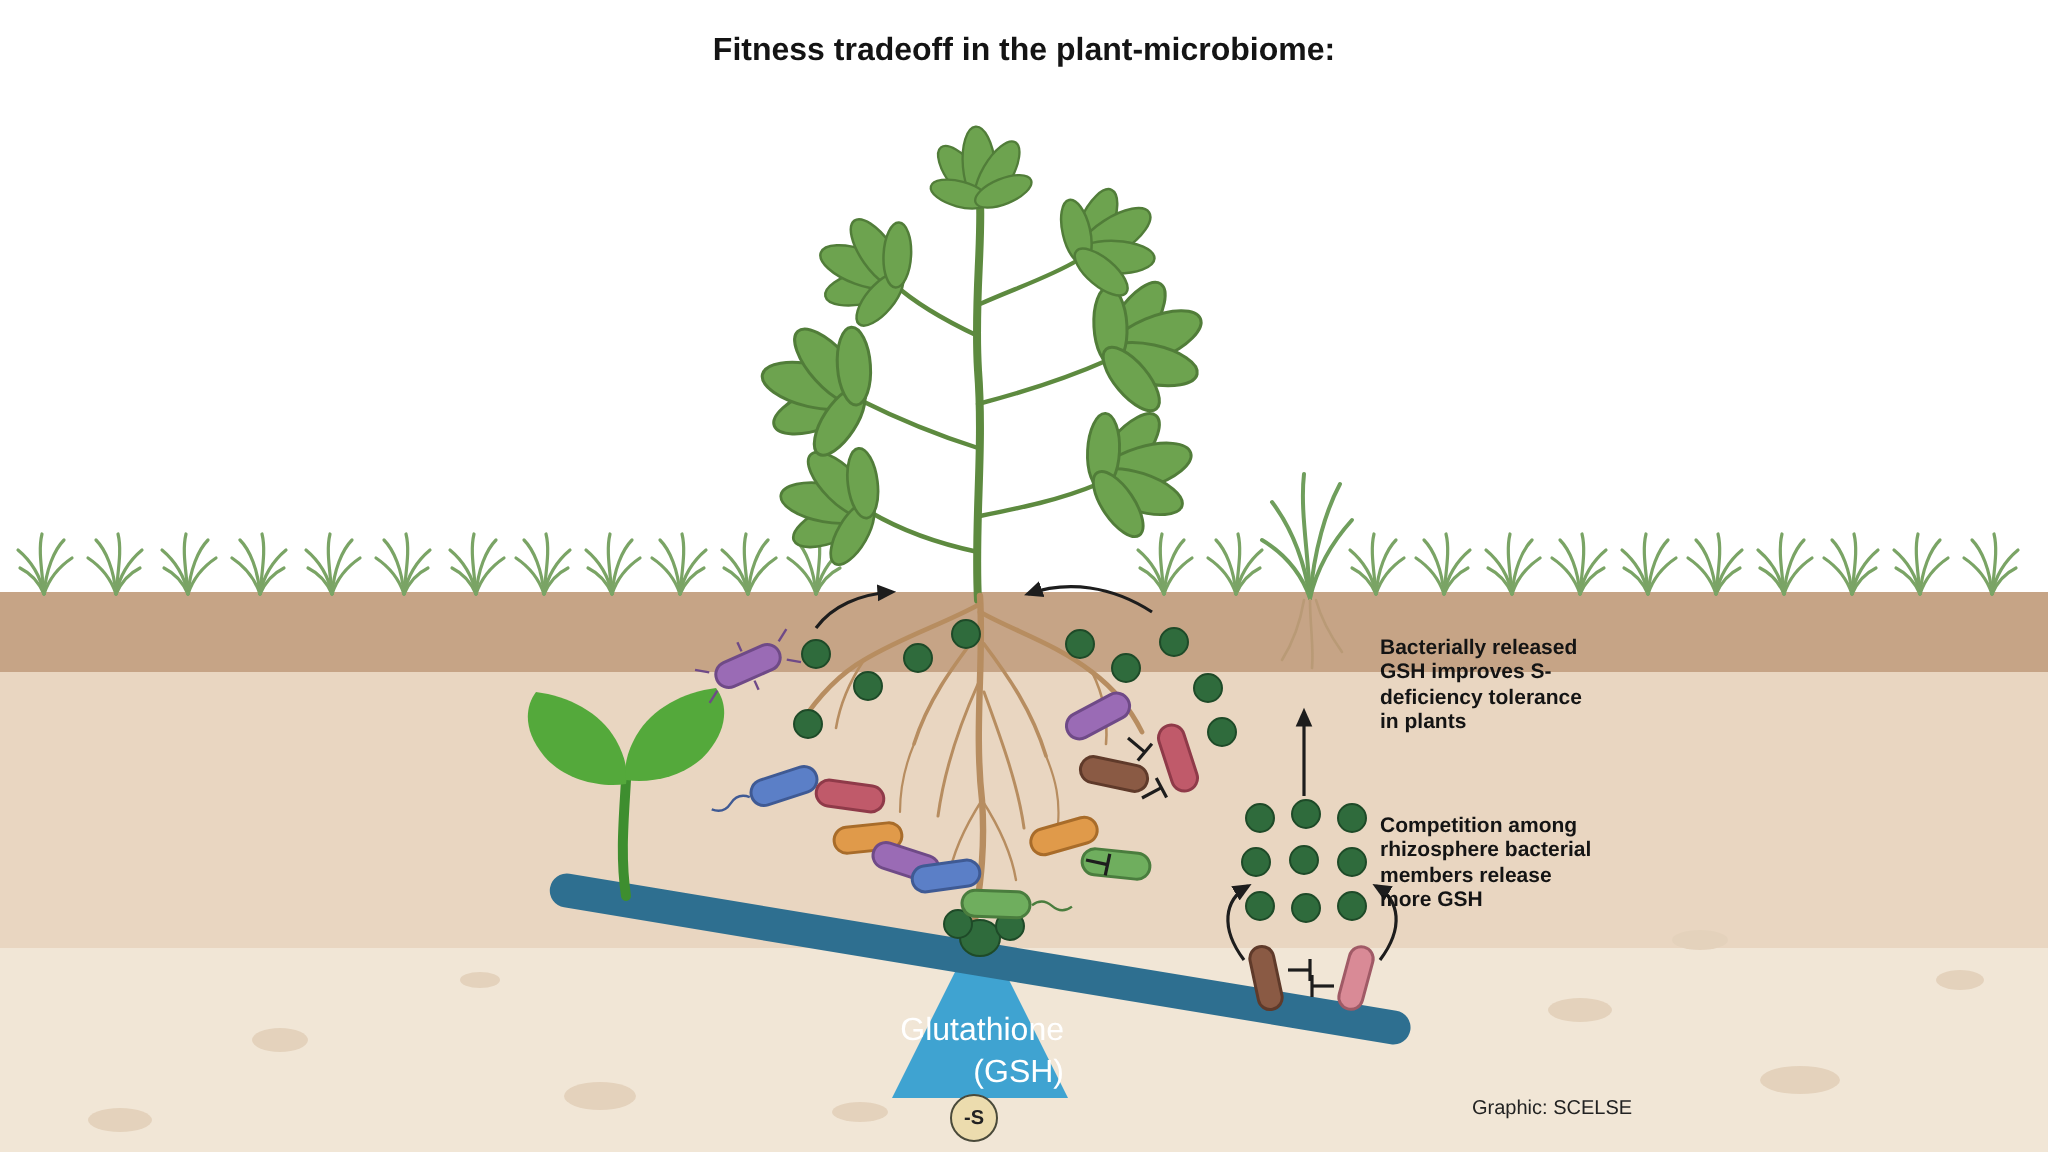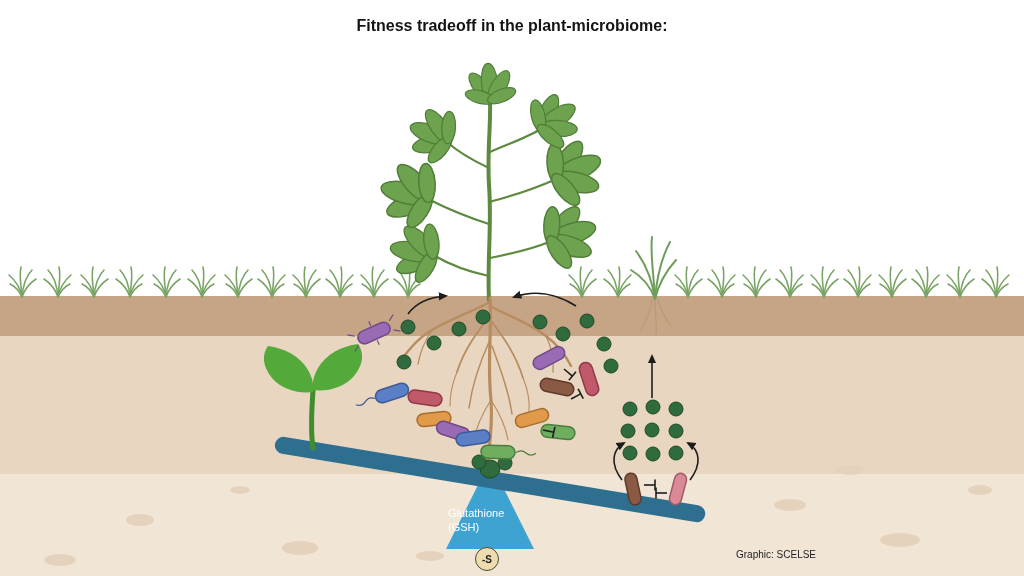--- a/index.html
+++ b/index.html
@@ -4,22 +4,22 @@
 <style>
   * { margin:0; padding:0; box-sizing:border-box; }
   html,body { background:#ffffff; font-family:"Liberation Sans", sans-serif; }
   .canvas { position:relative; width:1024px; height:576px; background:#ffffff; overflow:hidden; }
   .art { position:absolute; left:0; top:0; width:1024px; height:576px; }
   .title { position:absolute; top:14px; left:0; width:100%; text-align:center;
            font-weight:bold; font-size:16px; color:#141414; line-height:1.5; }
   .annotation { position:absolute; font-size:10.5px; font-weight:bold; color:#141414; line-height:1.18; }
   .ann1 { left:690px; top:318px; width:108px; }
   .ann2 { left:690px; top:407px; width:112px; }
-  .fulcrum-label { position:absolute; left:448px; top:506px; width:84px; text-align:left;
-                   color:#ffffff; font-size:11px; line-height:1.3; }
+  .fulcrum-label { position:absolute; left:448px; top:506px; width:84px; text-align:right;
+                   color:#ffffff; font-size:16px; line-height:1.3; }
   .fulcrum-label span { display:block; }
   .sulfur-badge { position:absolute; left:475px; top:547px; width:24px; height:24px; border-radius:50%;
                   background:#ecdcae; border:1.5px solid #4a4a3a; color:#222222;
                   font-size:10px; font-weight:bold; display:flex; align-items:center; justify-content:center; }
   .credit { position:absolute; left:736px; top:549px; font-size:10px; color:#222222; }
 </style>
 </head>
 <body>
 
 <div class="canvas">
@@ -263,20 +263,22 @@
         <path d="M622,480 C610,464 612,450 624,443" marker-end="url(#ah)"></path>
         <path d="M690,480 C702,464 700,450 688,443" marker-end="url(#ah)"></path>
       </g>
     </g>
   </svg>
 
   <div class="title">
     <div>Fitness tradeoff in the plant-microbiome:</div>
   </div>
 
+  <div class="annotation ann1">Bacterially released GSH improves S-deficiency tolerance in plants</div>
+  <div class="annotation ann2">Competition among rhizosphere bacterial members release more GSH</div>
 
   <div class="fulcrum-label">
     <span>Glutathione</span>
     <span>(GSH)</span>
   </div>
 
   <div class="sulfur-badge">-S</div>
 
   <div class="credit">Graphic: SCELSE</div>
 </div>

